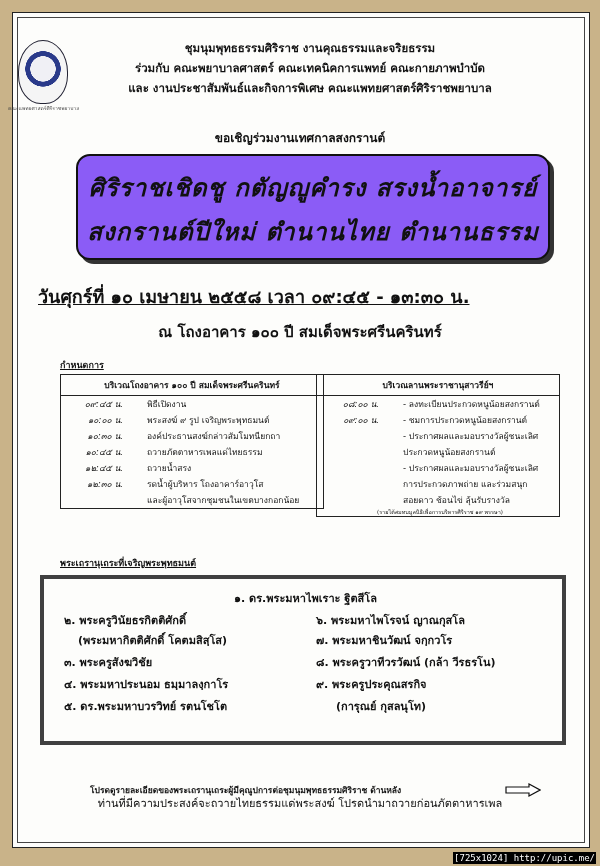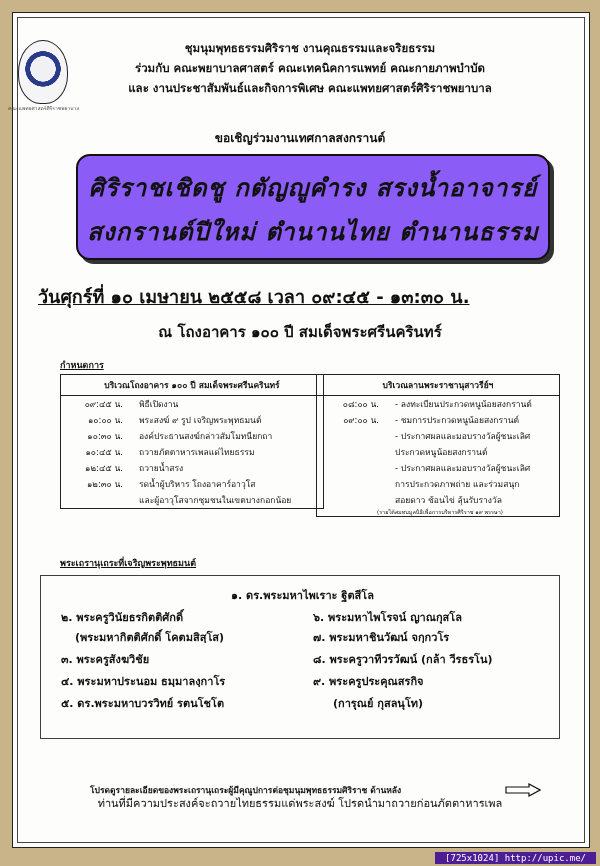--- a/index.html
+++ b/index.html
@@ -12,29 +12,29 @@
   .invite{position:absolute;left:0;width:100%;text-align:center;font-size:12px;font-weight:bold;top:128px;}
   .titlebox{position:absolute;left:76px;top:154px;width:470px;height:102px;border:2.5px solid #111;border-radius:14px;box-shadow:4px 4px 0 #333;background:#8b5cf6;}
   .title1,.title2{position:absolute;left:0;width:100%;text-align:center;font-size:24px;font-weight:bold;font-style:italic;letter-spacing:1px;}
   .title1{top:12px;} .title2{top:56px;}
   .date{position:absolute;left:38px;top:282px;font-size:18px;font-weight:bold;text-decoration:underline;}
   .venue{position:absolute;left:0;width:100%;text-align:center;top:320px;font-size:15px;font-weight:bold;}
   .sec-label{position:absolute;font-size:9px;font-weight:bold;text-decoration:underline;}
   .sched{position:absolute;top:374px;border:1px solid #222;font-size:8.5px;}
   .sched .h{border-bottom:1px solid #222;text-align:center;font-weight:bold;padding:3px 0;font-size:8.5px;}
   .row{display:flex;line-height:16px;}
-  .row .t{width:62px;text-align:right;padding-right:16px;flex-shrink:0;}
+  .row .t{width:62px;text-align:right;padding-right:24px;flex-shrink:0;font-style:italic;}
   .row .d{flex:1;}
   .note{font-size:5.5px;padding-left:60px;line-height:8px;}
-  .monks{position:absolute;left:40px;top:575px;width:518px;height:162px;border:1px solid #404040;font-size:11px;font-weight:bold;}
+  .monks{position:absolute;left:40px;top:575px;width:518px;height:162px;border:4px solid #404040;font-size:11px;font-weight:bold;}
   .monk{position:absolute;white-space:nowrap;}
   .footer1{position:absolute;left:0;width:100%;text-align:center;top:762px;font-size:11px;font-weight:normal;margin-top:32px;}
   .footer2{position:absolute;left:90px;top:783px;font-size:8.5px;font-weight:bold;}
   .arrow{position:absolute;left:505px;top:783px;width:36px;height:14px;}
-  .wm{position:absolute;right:4px;bottom:2px;font-size:9px;color:#fff;background:#4c1d95;padding:1px 10px;font-family:"DejaVu Sans Mono",monospace;}
+  .wm{position:absolute;right:4px;bottom:2px;font-size:9px;color:#fff;background:#000000;padding:1px 1px;font-family:"DejaVu Sans Mono",monospace;}
 </style>
 </head>
 <body>
 
 <div class="frame">
   <div class="inner"></div>
 </div>
 
 <div class="logo"></div>
 <div class="logo-txt">คณะแพทยศาสตร์ศิริราชพยาบาล</div>

